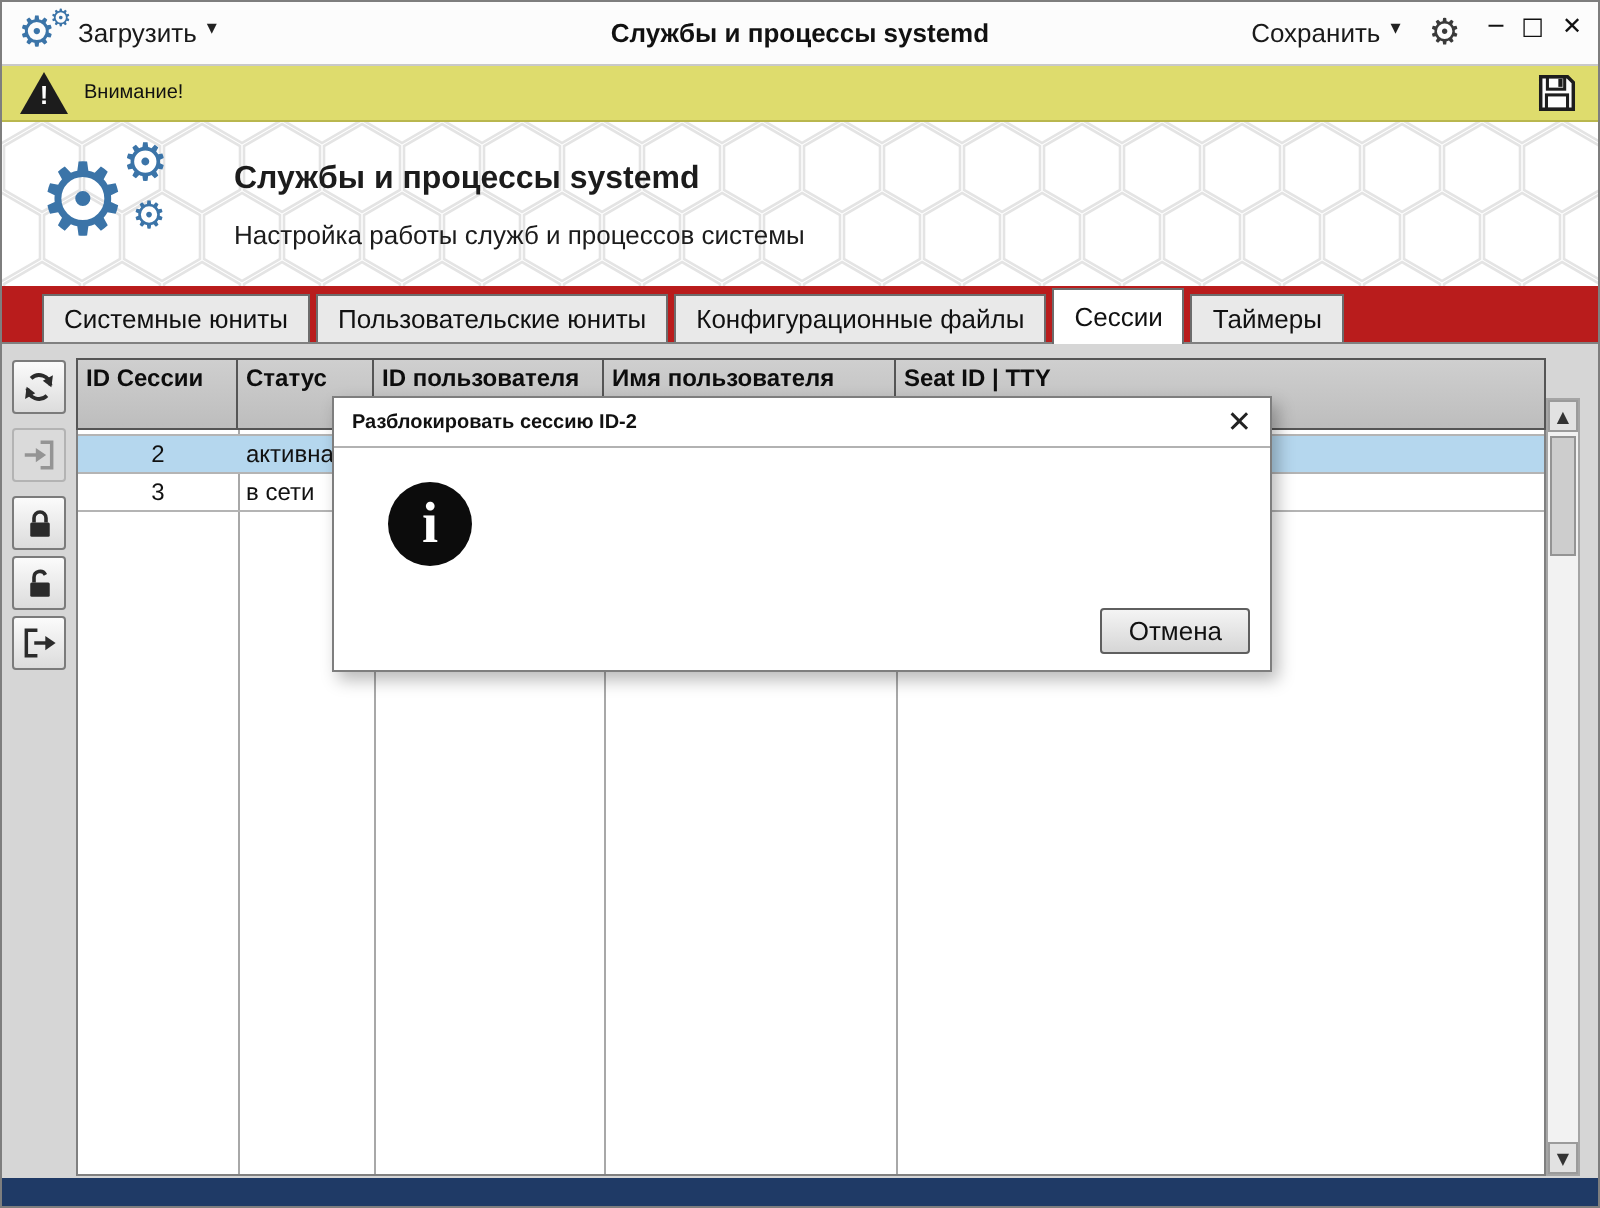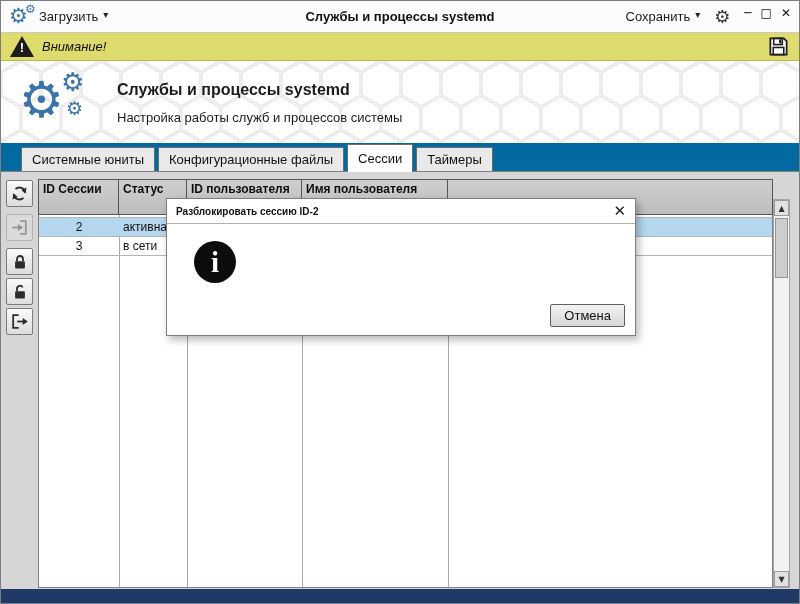--- a/index.html
+++ b/index.html
@@ -25,35 +25,35 @@
   .winctl { display:flex; align-items:center; gap:9px; margin-top:-8px; }
   .winctl span { font-family:"DejaVu Sans", sans-serif; font-size:12px; color:#111; cursor:pointer; line-height:1; }
 
   
   .warnbar { position:absolute; top:32px; left:0; width:100%; height:28px; background:#dedc6d;
              border-bottom:1px solid #b9b74e; display:flex; align-items:center; padding:0 9px; gap:8px; z-index:5; }
   .warn-tri { position:relative; width:24px; height:21px; background:#1c1c1c;
               clip-path:polygon(50% 0, 100% 100%, 0 100%); flex:0 0 auto; }
   .warn-tri .mark { position:absolute; left:0; right:0; bottom:0; text-align:center; color:#fff;
                     font-weight:bold; font-size:13px; line-height:19px; }
-  .warn-label { font-size:13px; color:#111;font-style:italic; }
+  .warn-label { font-size:10px; color:#111; }
   .warn-save { margin-left:auto; display:flex; cursor:pointer; }
 
   
   .hero { position:absolute; top:60px; left:0; width:100%; height:82px; background:#ffffff; overflow:hidden; }
   .hex-bg { position:absolute; inset:0; }
   .logo { position:absolute; left:18px; top:8px; width:90px; height:70px; }
   .logo .gear.b1 { font-size:50px; left:0; top:6px; }
   .logo .gear.b2 { font-size:26px; left:42px; top:0; }
   .logo .gear.b3 { font-size:19px; left:47px; top:30px; }
   .hero-title { position:absolute; left:116px; top:20px; font-size:16px; font-weight:bold; color:#1c1c1c; }
   .hero-sub { position:absolute; left:116px; top:49px; font-size:13px; color:#1c1c1c; }
 
   
-  .tabbar { position:absolute; top:142px; left:0; width:100%; height:29px; background:#0369a1;
+  .tabbar { position:absolute; top:142px; left:0; width:100%; height:29px; background:#b91c1c;
             border-bottom:1px solid #808080; display:flex; align-items:flex-end; padding-left:20px; gap:3px; }
   .tab { border:1px solid #6c6c6c; border-bottom:none; background:#e9e9e9; height:24px; padding:0 10px;
          font-size:13px; color:#111; display:flex; align-items:center; cursor:pointer; }
   .tab.active { background:#ffffff; height:28px; margin-bottom:-1px; z-index:2; }
 
   
   .side-toolbar { position:absolute; left:0; top:171px; width:37px; height:419px; }
   .tool-btn { position:absolute; left:5px; width:27px; height:27px; border:1px solid #7b7b7b; border-radius:2px;
               background:linear-gradient(#fbfbfb,#dcdcdc); display:flex; align-items:center; justify-content:center;
               cursor:pointer; }
@@ -176,20 +176,23 @@
     </span>
     <div class="hero-title">Службы и процессы systemd</div>
     <div class="hero-sub">Настройка работы служб и процессов системы</div>
   </div>
 
   <div class="tabbar">
     <div class="tab">
       <span>Системные юниты</span>
     </div>
     <div class="tab">
+      <span>Пользовательские юниты</span>
+    </div>
+    <div class="tab">
       <span>Конфигурационные файлы</span>
     </div>
     <div class="tab active">
       <span>Сессии</span>
     </div>
     <div class="tab">
       <span>Таймеры</span>
     </div>
   </div>
 
@@ -228,20 +231,21 @@
         <polygon points="16,7.5 22.5,12 16,16.5" fill="#2b2b2b"></polygon>
       </svg>
     </div>
   </div>
 
   <div class="table-header">
     <div class="th c0">ID Сессии</div>
     <div class="th c1">Статус</div>
     <div class="th c2">ID пользователя</div>
     <div class="th c3">Имя пользователя</div>
+    <div class="th c4">Seat ID | TTY</div>
   </div>
 
   <div class="table-body">
     <div class="vline" style="left:80px;"></div>
     <div class="vline" style="left:148px;"></div>
     <div class="vline" style="left:263px;"></div>
     <div class="vline" style="left:409px;"></div>
 
     <div class="trow">
       <div class="td c0">4</div>

